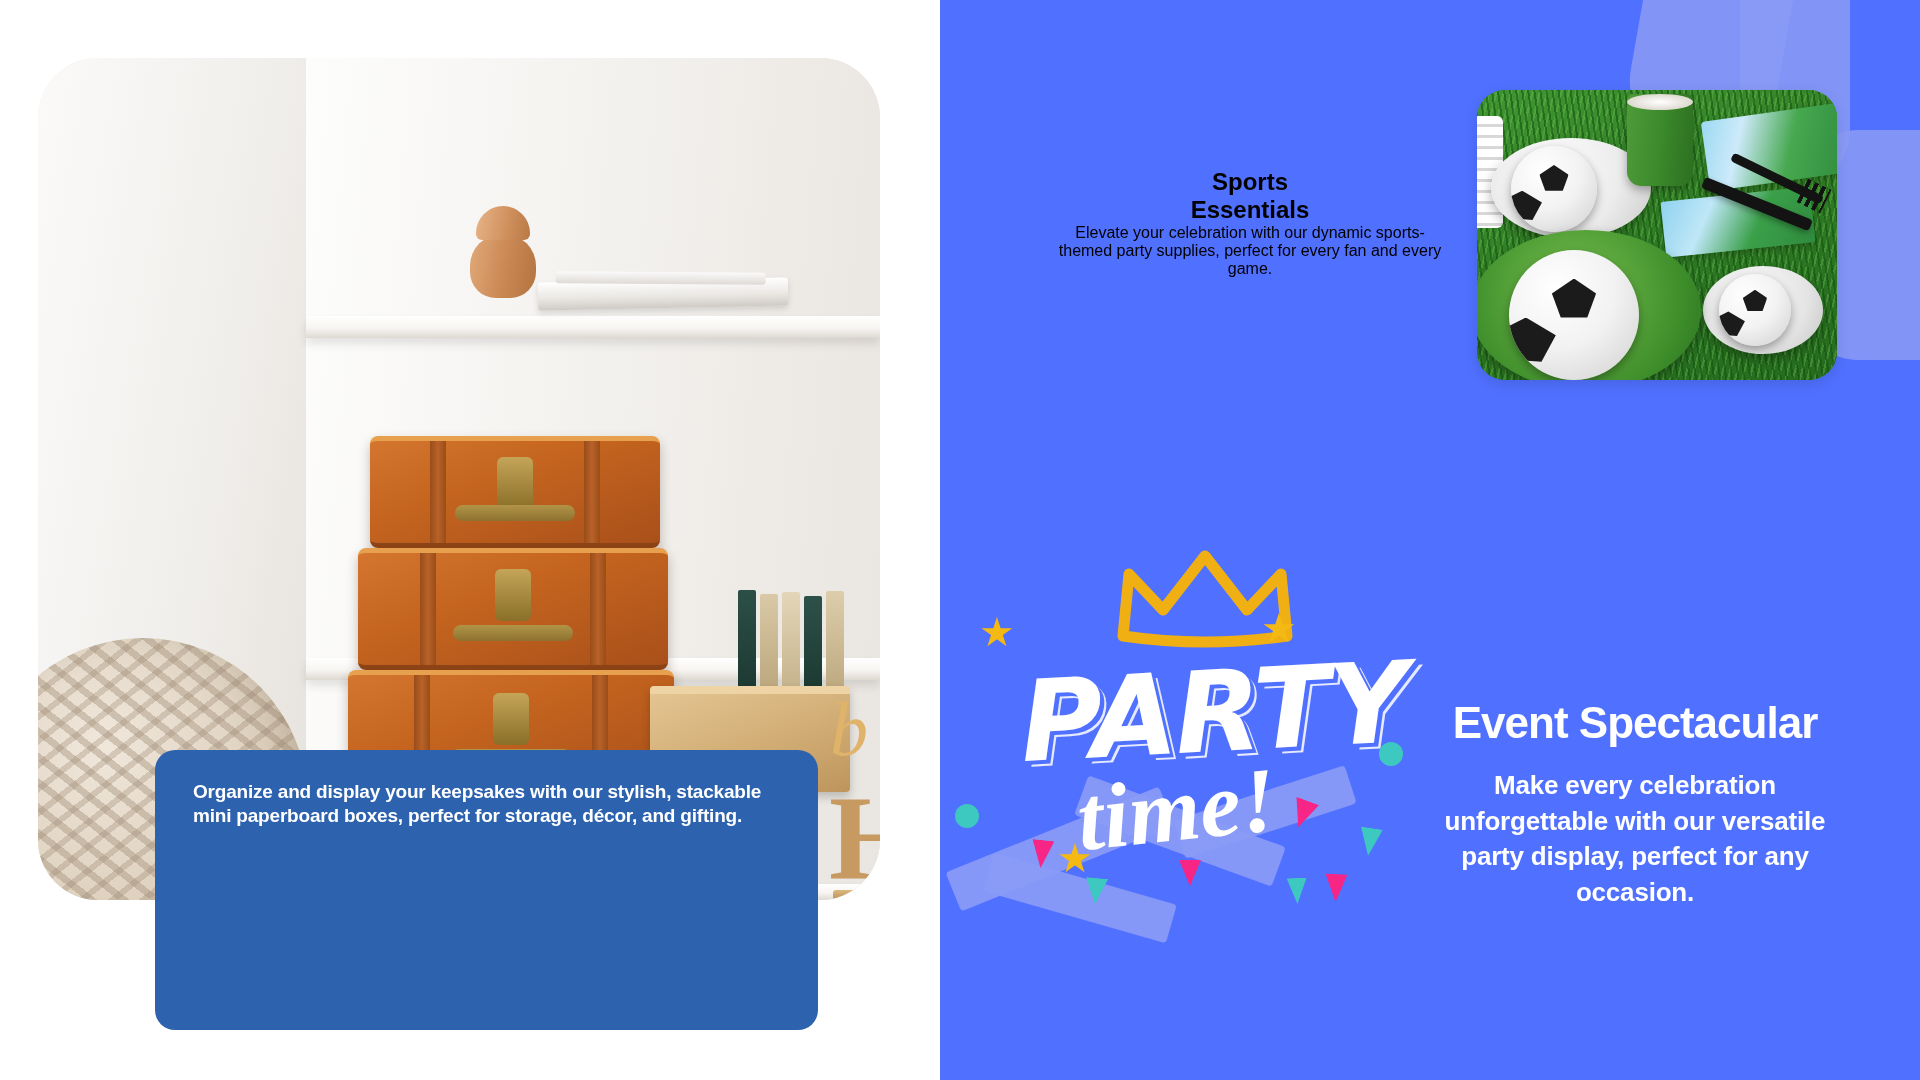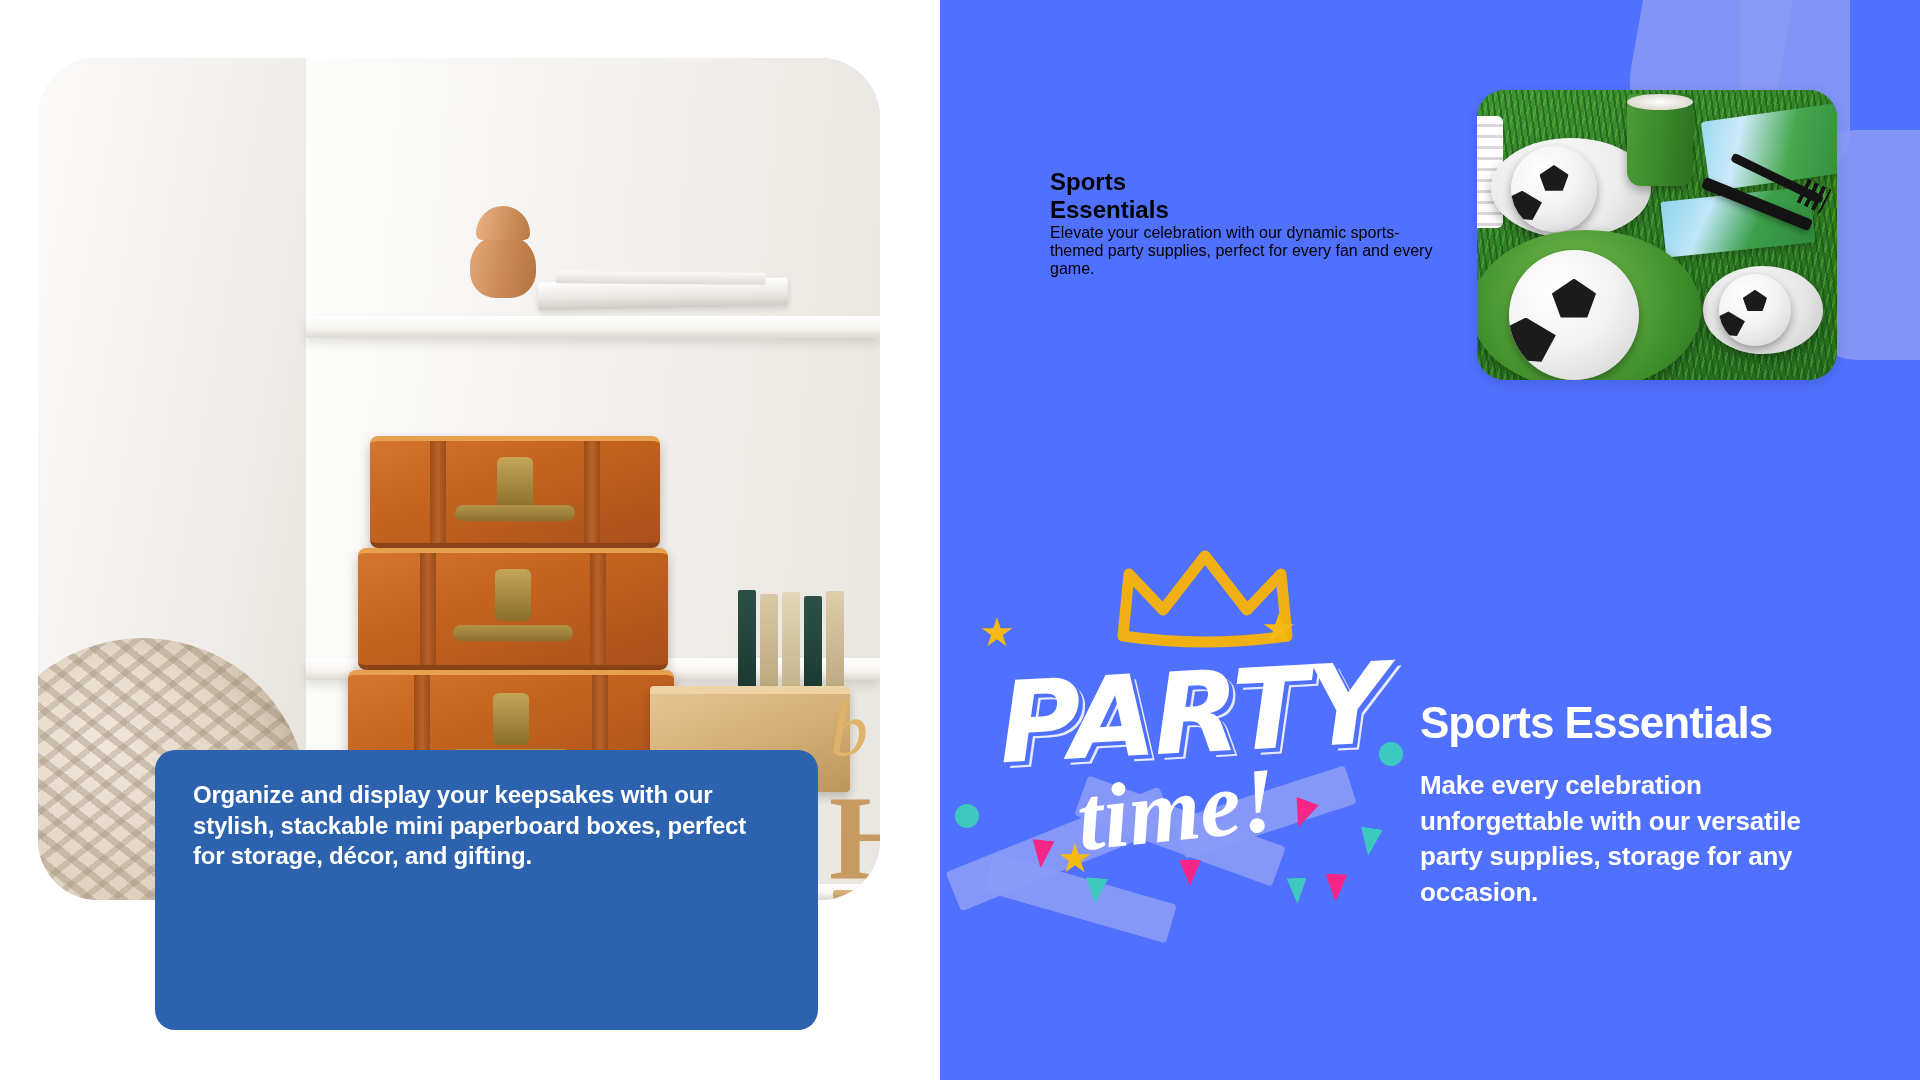--- a/index.html
+++ b/index.html
@@ -114,25 +114,25 @@
   .script { position:absolute; left:792px; top:628px; font-size:76px; color:#e0b36a;
         font-family:"Liberation Serif", serif; font-style:italic; }
 
   
   .treasures-card {
     position:absolute; left:155px; top:750px; width:663px; height:280px;
     background:#2d62ae; border-radius:20px; padding:30px 38px 24px 38px;
   }
   .treasures-card h2 { color:#fff; font-size:42px; font-weight:bold; letter-spacing:-.5px;
         line-height:1.0; margin-bottom:20px; }
-  .treasures-card p { color:#fff; font-size:24px; font-weight:bold; line-height:1.28;
+  .treasures-card p { color:#fff; font-size:19px; font-weight:bold; line-height:1.28;
         letter-spacing:-.2px; }
 
   
-  .right-panel { position:absolute; left:940px; top:0; width:980px; height:1080px; background:#5070ff; }
+  .right-panel { position:absolute; left:940px; top:0; width:980px; height:1080px; background:#5070ff;text-align:center; }
 
   .deco { position:absolute; background:#8b9bf6; opacity:.85; }
   .deco-a { left:690px; top:0;   width:150px; height:148px;
         border-radius:0 0 0 80px; transform:skewX(-10deg); }
   .deco-b { left:800px; top:-10px; width:110px; height:200px; border-radius:0 0 60px 0; }
   .deco-c { left:850px; top:130px; width:130px; height:230px; border-radius:70px 0 0 70px; }
 
   .sports-img {
     position:absolute; left:537px; top:90px; width:360px; height:290px;
     border-radius:28px; overflow:hidden;
@@ -344,18 +344,18 @@
       <span class="confetti cf-tri" style="left:326px; top:240px; width:24px; height:28px; background:#f72585; transform:rotate(200deg);"></span>
       <span class="confetti cf-tri" style="left:394px; top:268px; width:22px; height:28px; background:#3ec9c0; transform:rotate(188deg);"></span>
       <span class="confetti cf-tri" style="left:214px; top:300px; width:22px; height:26px; background:#f72585; transform:rotate(180deg);"></span>
       <span class="confetti cf-tri" style="left:120px; top:318px; width:22px; height:26px; background:#3ec9c0; transform:rotate(185deg);"></span>
       <span class="confetti cf-tri" style="left:322px; top:318px; width:20px; height:26px; background:#3ec9c0; transform:rotate(178deg);"></span>
       <span class="confetti cf-tri" style="left:360px; top:314px; width:22px; height:28px; background:#f72585; transform:rotate(182deg);"></span>
       <span class="confetti cf-tri" style="left:188px; top:68px;  width:20px; height:24px; background:#f72585; transform:rotate(0deg); opacity:0;"></span>
     </div>
 
     <div class="event-block">
-      <h2>Sports Essentials</h2>
-      <p>Make every celebration unforgettable with our versatile party supplies, storage for any occasion.</p>
+      <h2>Event Spectacular</h2>
+      <p>Make every celebration unforgettable with our versatile party display, perfect for any occasion.</p>
     </div>
 
   </div>
 </div>
 
 </body></html>

